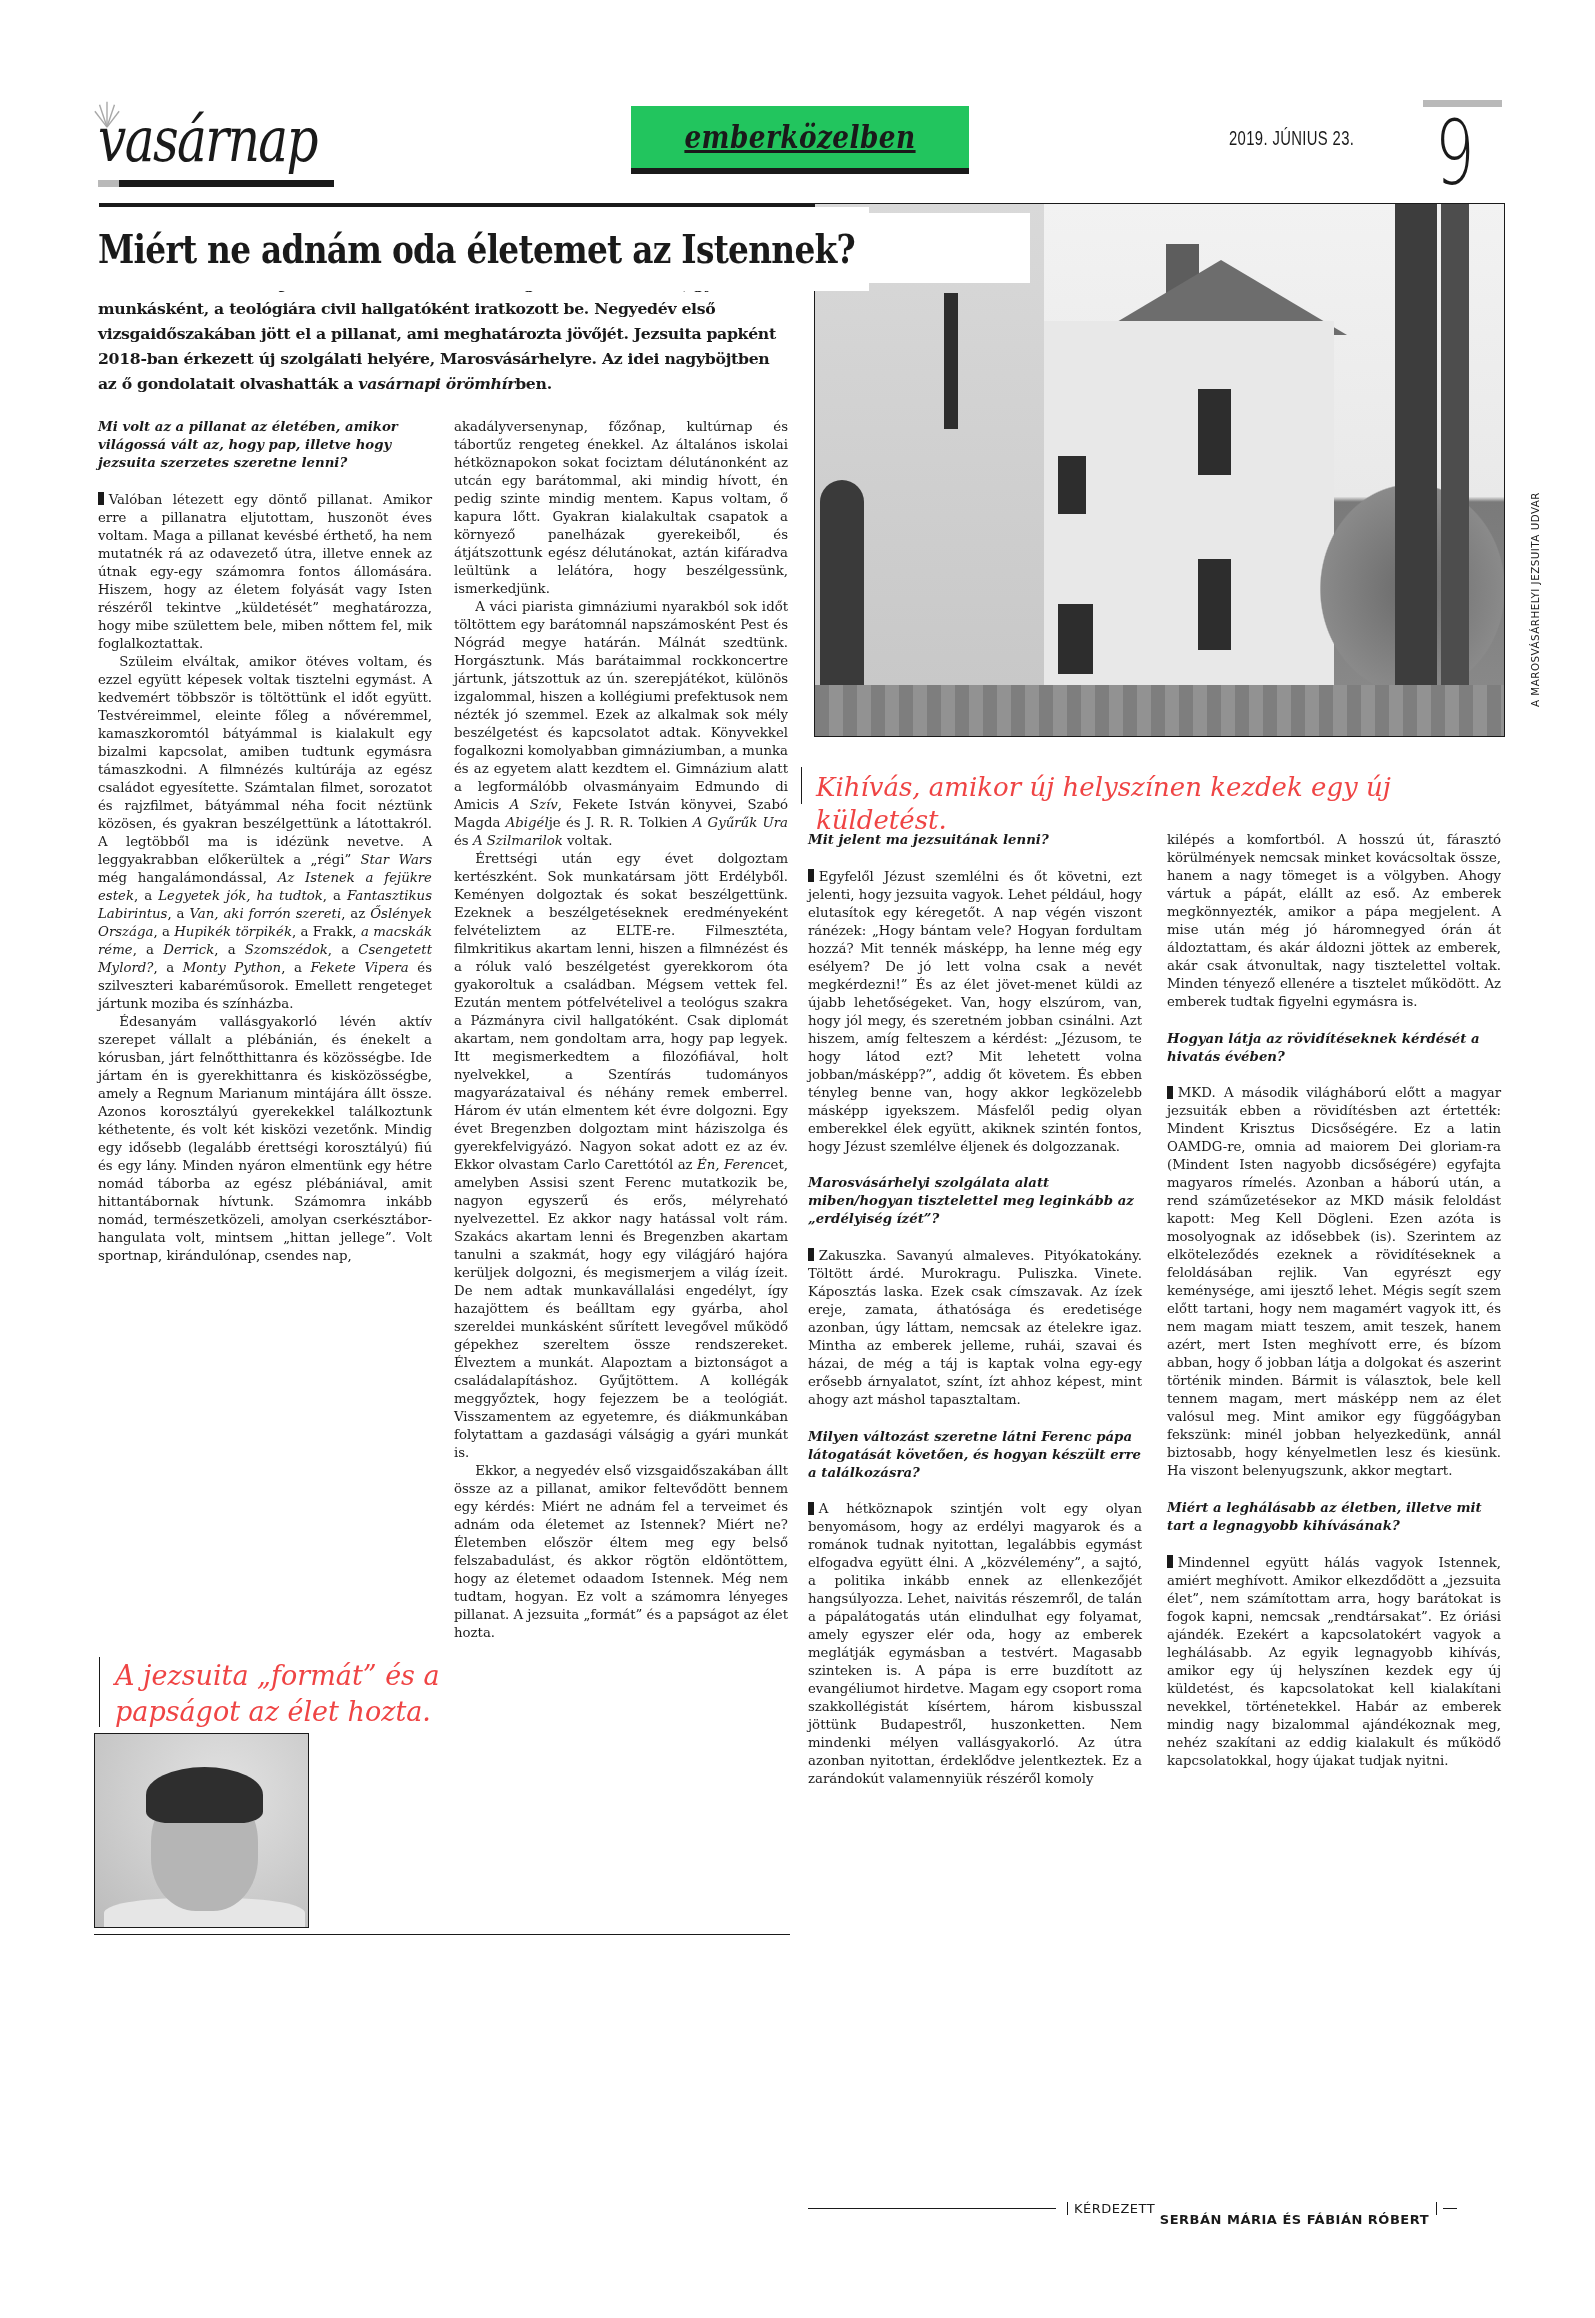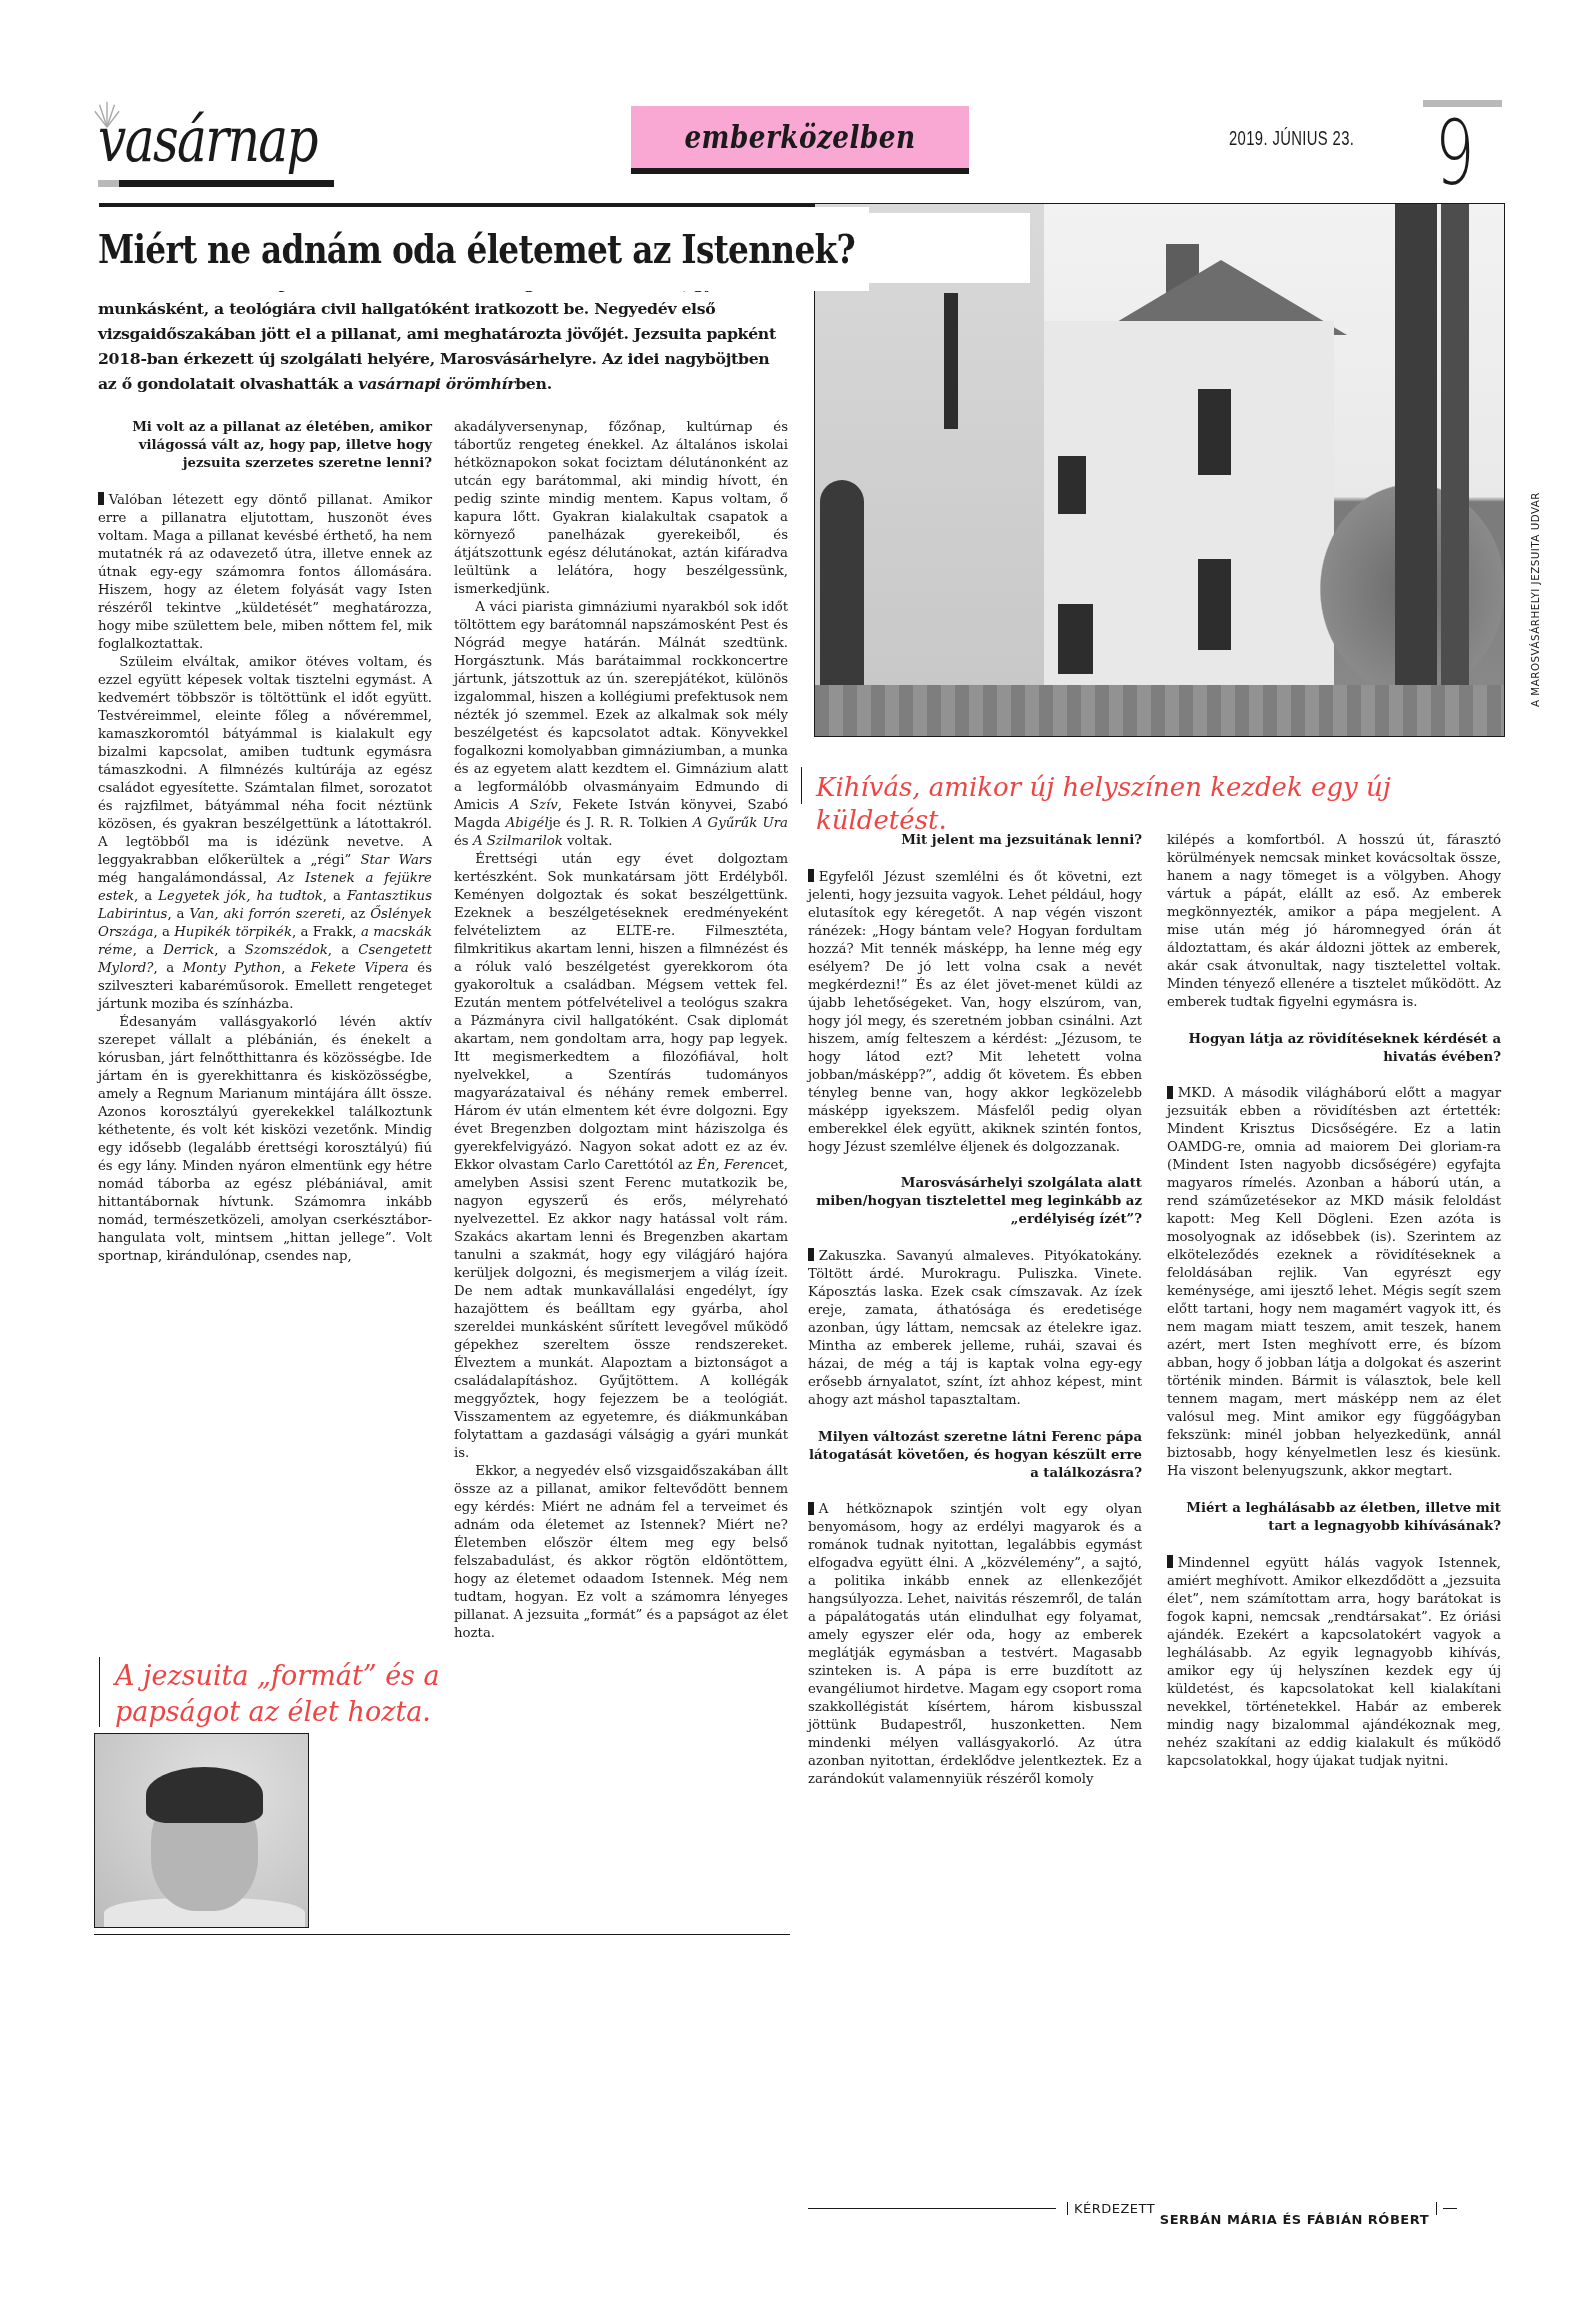--- a/index.html
+++ b/index.html
@@ -5,21 +5,21 @@
   html, body { margin: 0; padding: 0; background: #ffffff; }
   body { width: 1595px; height: 2319px; position: relative; overflow: hidden; color: #1a1a1a; font-family: "DejaVu Serif", serif; }
 
   
   .logo { position: absolute; left: 93px; top: 100px; width: 248px; height: 89px; }
   .logo-word { position: absolute; left: 4.7px; top: 9.3px; font-family: "DejaVu Serif", serif; font-style: italic; font-size: 61px; letter-spacing: -1.9px; color: #1a1a1a; transform: scaleX(0.82); transform-origin: left; line-height: 1; }
   .logo-rays { position: absolute; left: 0; top: 0; width: 28px; height: 28px; }
   .logo-bar { position: absolute; left: 4.7px; top: 80px; width: 236px; height: 6.5px; background: #1a1a1a; }
   .logo-bar-grey { position: absolute; left: 4.7px; top: 80px; width: 21px; height: 6.5px; background: #b9b9b9; }
 
-  .section-tag { position: absolute; left: 631px; top: 106px; width: 338px; height: 62px; background: #f9a8d4; border-bottom: 6.5px solid #1a1a1a; display: flex; align-items: center; justify-content: center; }
+  .section-tag { position: absolute; left: 631px; top: 106px; width: 338px; height: 62px; background: #22c55e; border-bottom: 6.5px solid #1a1a1a; display: flex; align-items: center; justify-content: center; text-decoration: underline; }
   .section-tag span { font-family: "DejaVu Serif", serif; font-weight: bold; font-style: italic; font-size: 31px; transform: scaleX(0.85); letter-spacing: 0.5px; }
 
   .issue-date { position: absolute; left: 1229px; top: 126px; font-family: "Liberation Sans Narrow", "Liberation Sans", sans-serif; font-size: 20.6px; transform: scaleX(0.72); transform-origin: left; letter-spacing: 0.5px; }
   .page-num-wrap { position: absolute; left: 1423px; top: 100px; width: 79px; height: 126px; }
   .page-num-bar { position: absolute; left: 0; width: 79px; height: 6.5px; background: #b9b9b9; }
   .page-num { position: absolute; left: 11.7px; top: 9.3px; font-family: "DejaVu Sans", sans-serif; font-size: 89px; font-weight: 300; line-height: 1; transform: scaleX(0.7); transform-origin: left; }
 
   .top-rule { position: absolute; left: 99px; top: 203px; width: 1403px; height: 3.7px; background: #1a1a1a; }
 
   
@@ -48,21 +48,21 @@
   .photo-credit { position: absolute; left: 1529px; top: 707px; transform: rotate(-90deg); transform-origin: left top; font-family: "DejaVu Sans", sans-serif; font-size: 10.3px; letter-spacing: 0.5px; color: #1a1a1a; white-space: nowrap; }
 
   
   .pull-quote { position: absolute; font-family: "DejaVu Serif", serif; font-style: italic; color: #ef4444; }
   .pull-quote-bar { position: absolute; width: 1.4px; background: #1a1a1a; }
 
   
   .col { position: absolute; font-family: "DejaVu Serif", serif; font-size: 13.3px; line-height: 18px; text-align: justify; hyphens: manual; }
   .col p { margin: 0; text-indent: 0; }
   .col p.indent { text-indent: 1.6em; }
-  .col .q { font-weight: bold; margin: 0 0 18.7px 0; text-align: right; line-height: 18px; }
+  .col .q { font-weight: bold; font-style: italic; margin: 0 0 18.7px 0; text-align: left; line-height: 18px; }
   .col .ans-mark { display: inline-block; width: 6px; height: 13px; background: #1a1a1a; margin-right: 4.7px; vertical-align: -1.4px; }
   .col em { font-style: italic; }
   .col .gap { height: 18.7px; }
 
   .col-1 { left: 98px; top: 418px; width: 334px; }
   .col-2 { left: 454px; top: 418px; width: 334px; }
   .col-3 { left: 808px; top: 831px; width: 334px; }
   .col-4 { left: 1167px; top: 831px; width: 334px; }
 
   

